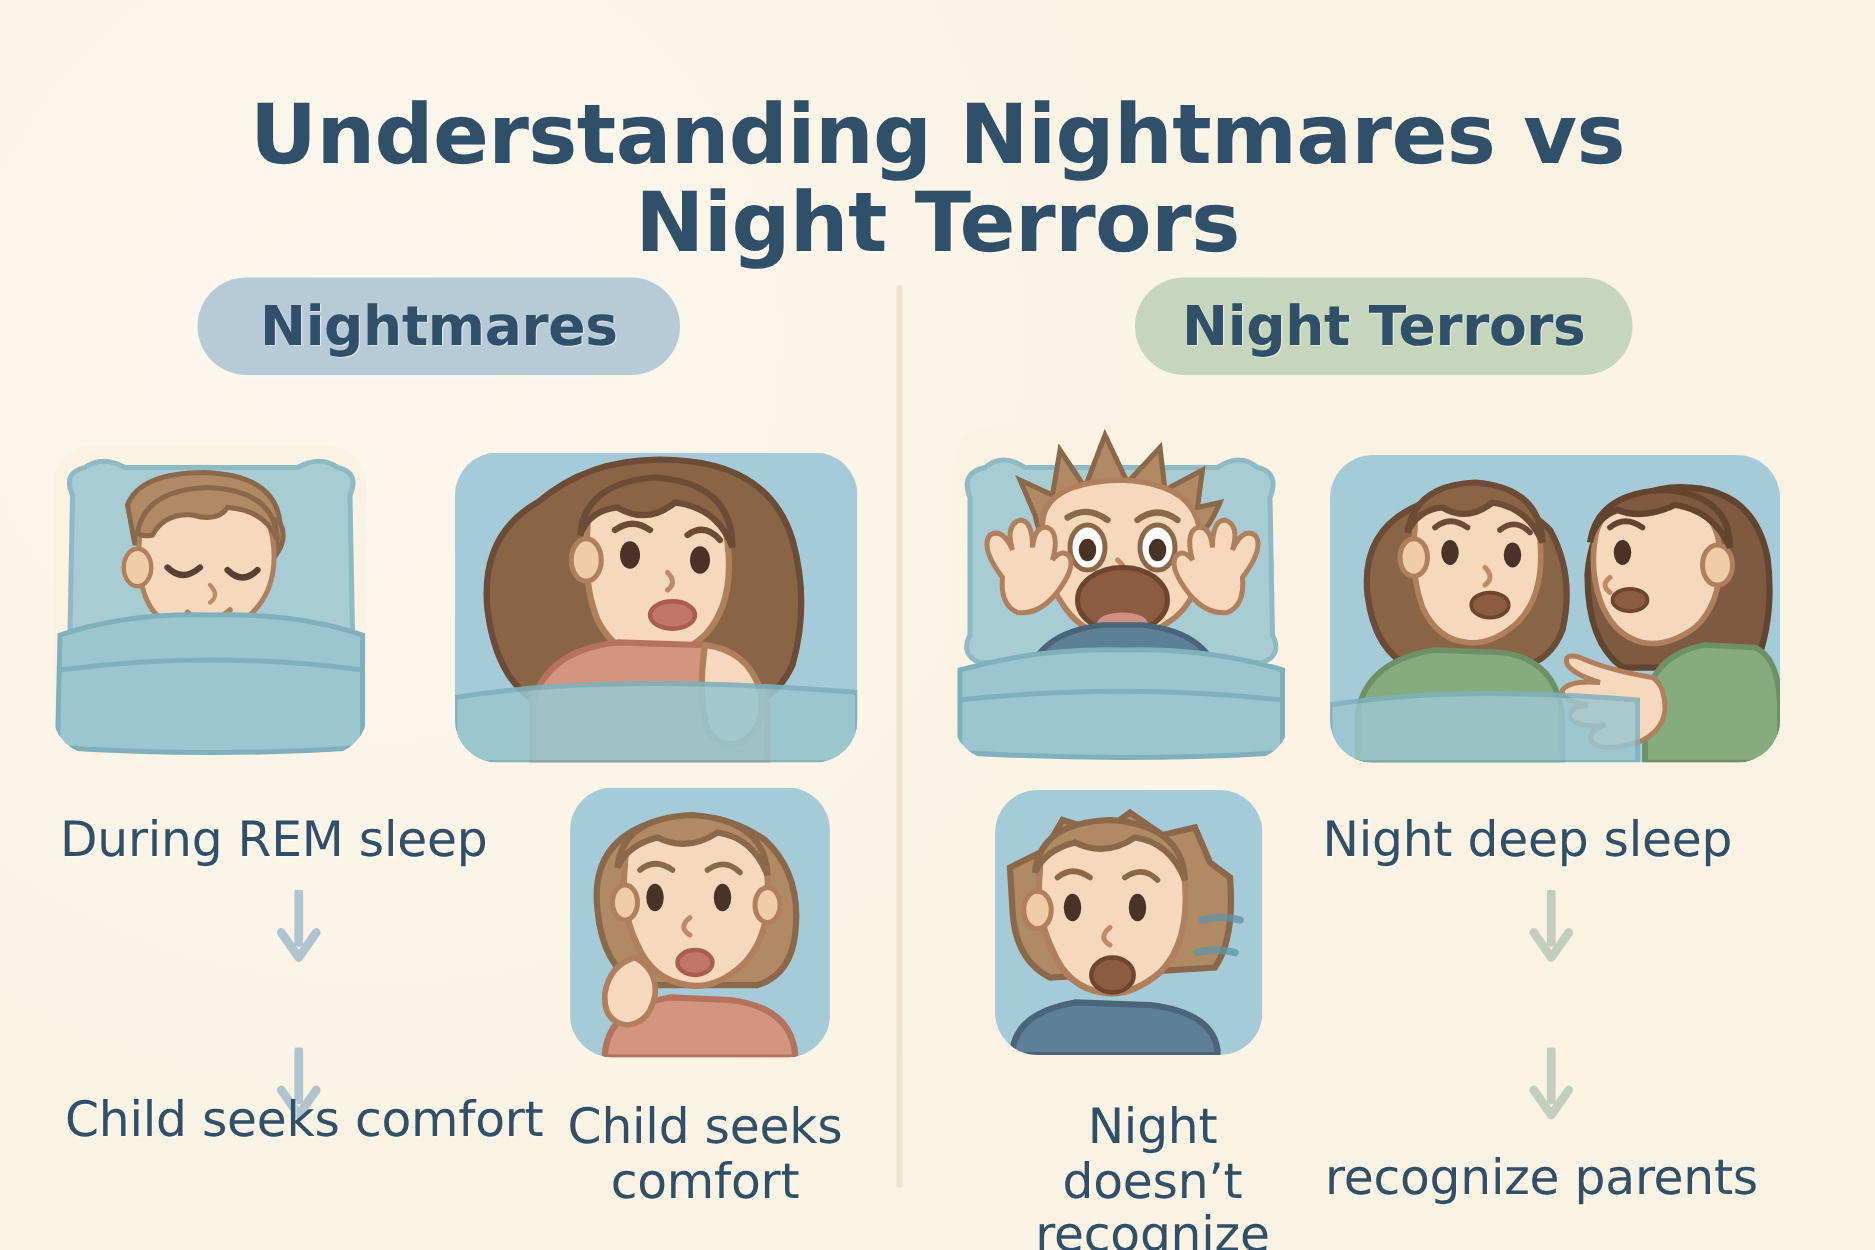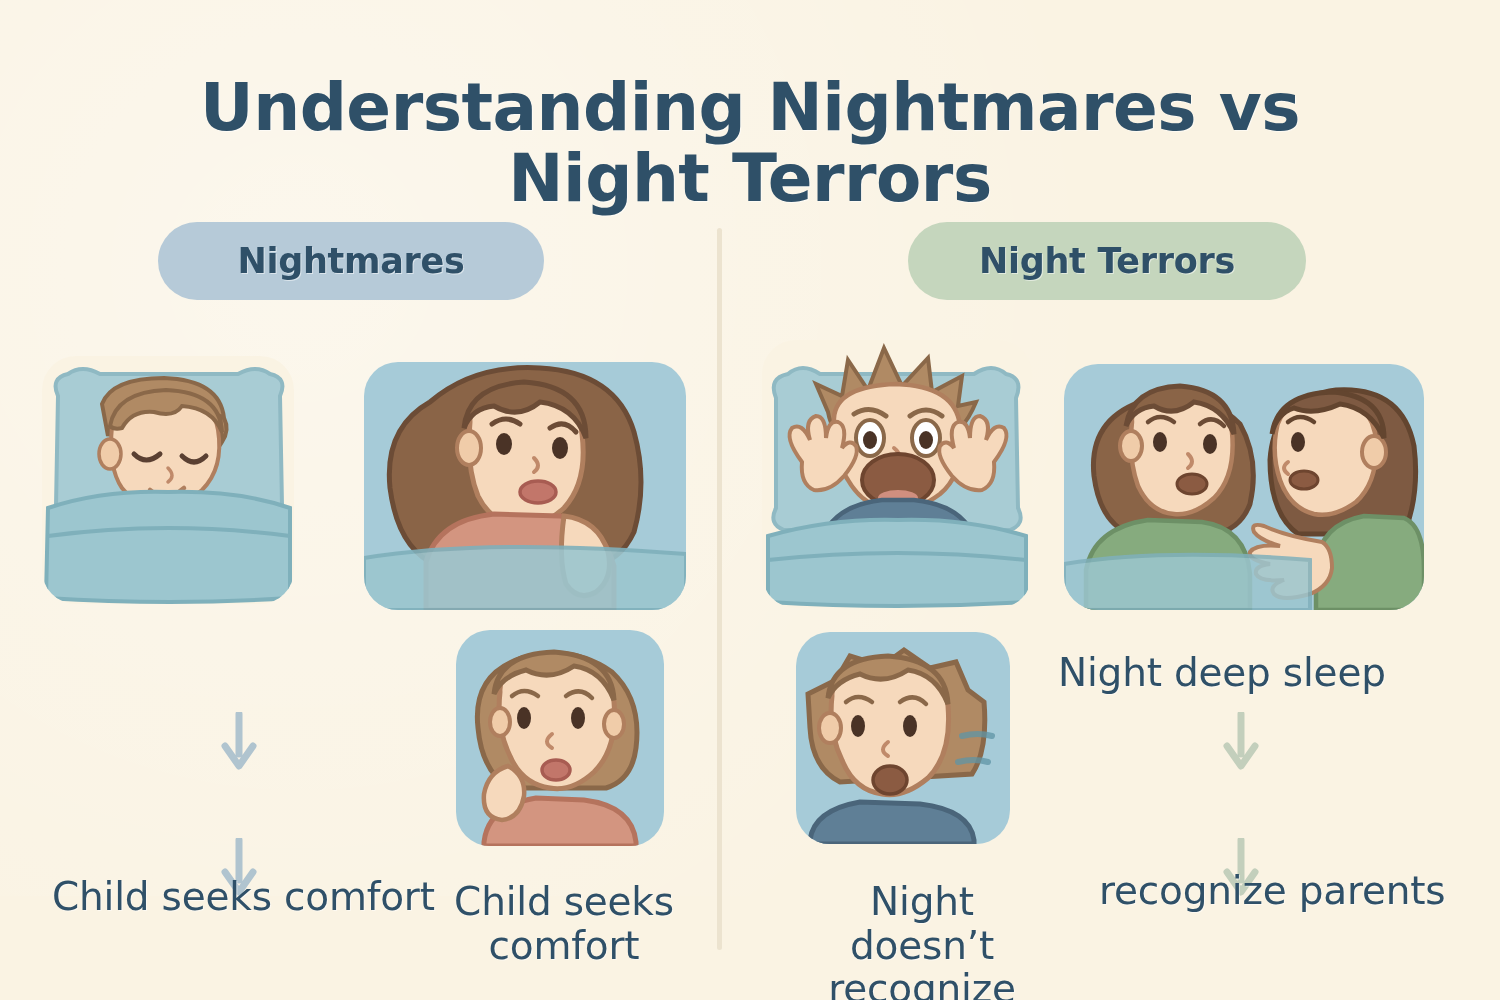--- a/index.html
+++ b/index.html
@@ -40,21 +40,21 @@
 
   
   .pill {
     position: absolute;
     display: flex;
     align-items: center;
     justify-content: center;
     height: 78px;
     border-radius: 39px;
     color: #2f5068;
-    font-size: 35px;
+    font-size: 44px;
     font-weight: 700;
     letter-spacing: -0.3px;
     text-shadow: 1px 1px 0 rgba(255,255,255,0.5);
   }
   #pill-nightmares {
     left: 158px;
     top: 222px;
     width: 386px;
     background: #b6cad8;
   }
@@ -113,21 +113,21 @@
   #left-arrow-1{ left: 220px; top: 712px; }
   #left-step-2 { left: 94px;  top: 775px; }
   #left-arrow-2{ left: 220px; top: 838px; }
   #left-step-3 { left: 52px;  top: 874px; }
 
   
   #right-step-1 { left: 1058px; top: 650px; }
   #right-arrow-1{ left: 1222px; top: 712px; }
   #right-step-2 { left: 1046px; top: 775px; }
   #right-arrow-2{ left: 1222px; top: 838px; }
-  #right-step-3 { left: 1060px; top: 868px; margin-left: 39px; }
+  #right-step-3 { left: 1060px; top: 920px; }
 
   
   .caption {
     position: absolute;
     color: #2f5068;
     font-size: 39px;
     font-weight: 500;
     line-height: 1.12;
     letter-spacing: -0.2px;
     text-align: center;
@@ -324,20 +324,21 @@
 
       <ellipse cx="94" cy="148" rx="17" ry="14" fill="#8b5b42" stroke="#6e452f" stroke-width="3.5"></ellipse>
 
       <path d="M166 104 Q182 100 196 104" stroke="#5f94a6" stroke-width="6" fill="none" stroke-linecap="round" opacity="0.75"></path>
       <path d="M162 130 Q178 126 192 130" stroke="#5f94a6" stroke-width="6" fill="none" stroke-linecap="round" opacity="0.75"></path>
 
       <path d="M14 208 Q18 178 64 170 L124 172 Q174 178 178 208 L178 212 L14 212 Z" fill="#5f7f96" stroke="#4a657a" stroke-width="5"></path>
     </svg>
   </div>
 
+  <div class="flow-text" id="left-step-1">During REM sleep</div>
 
   <div class="flow-arrow" id="left-arrow-1">
     <svg viewBox="0 0 38 62" xmlns="http://www.w3.org/2000/svg">
       <path d="M19 2 L19 42 M5 34 L19 54 L33 34" stroke="#b0c4cf" stroke-width="7" fill="none" stroke-linecap="round" stroke-linejoin="round"></path>
     </svg>
   </div>
 
 
   <div class="flow-arrow" id="left-arrow-2">
     <svg viewBox="0 0 38 62" xmlns="http://www.w3.org/2000/svg">

